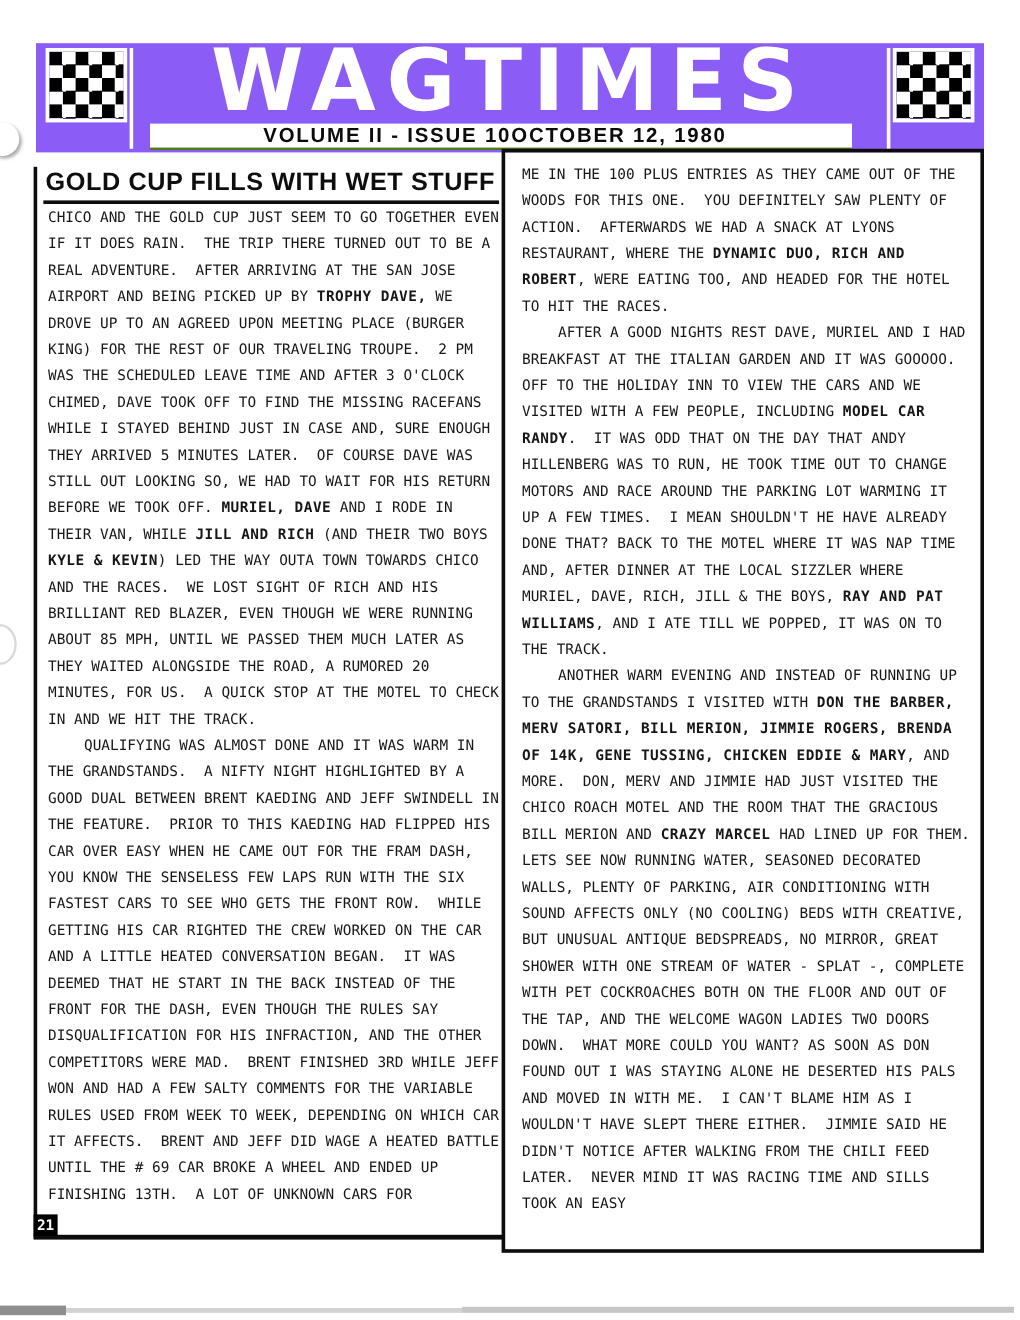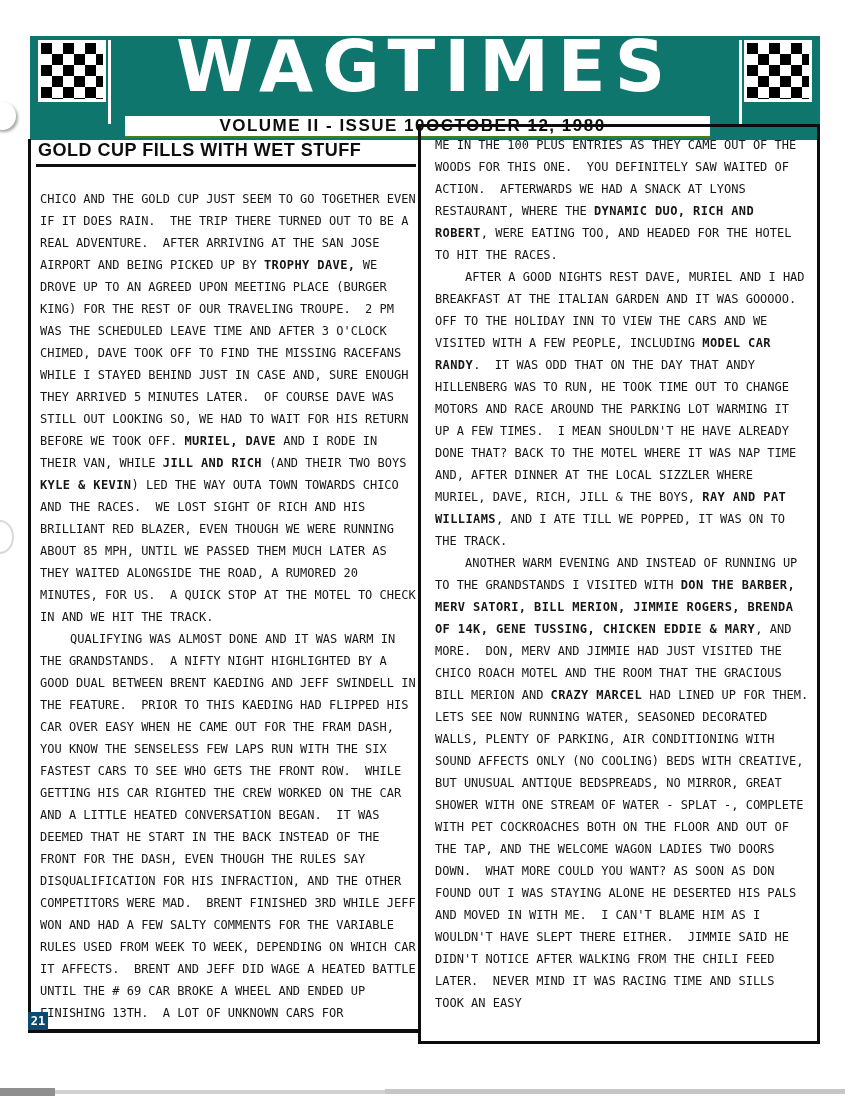--- a/index.html
+++ b/index.html
@@ -5,22 +5,22 @@
   html,body { margin:0; padding:0; background:#ffffff; }
   .page {
     position:relative; width:850px; height:1100px;
     background:#ffffff; overflow:hidden;
     font-family:"DejaVu Sans Mono", monospace;
     color:#141414;
   }
 
   
   .masthead {
-    position:absolute; left:30px; top:36px; width:790px; height:104px;
-    background:#0f766e;
+    position:absolute; left:30px; top:36px; width:790px; height:91px;
+    background:#8b5cf6;
     text-decoration:underline;
   }
   .masthead-title {
     position:absolute; left:0; right:0; top:-4px; height:70px;
     text-align:center;
     font-family:"DejaVu Sans", sans-serif;
     font-weight:bold; font-size:70px; line-height:70px;
     color:#ffffff; letter-spacing:9px;
     transform:scaleY(1.02);
     white-space:nowrap;
@@ -46,23 +46,23 @@
     font-weight:bold; font-size:17px; letter-spacing:1.5px; color:#0c0c0c;
     white-space:nowrap;
   }
 
   
   .col-left {
     position:absolute; left:36px; top:140px; width:380px; height:892px;
     overflow:hidden;
   }
   .headline {
-    margin:0 0 21px 0; padding:0 0 3px 2px;
+    margin:0 0 0 0; padding:0 0 3px 2px;
     font-family:"Liberation Sans", sans-serif;
-    font-weight:bold; font-size:18px; letter-spacing:0.5px;
+    font-weight:bold; font-size:21px; letter-spacing:0.5px;
     color:#0e0e0e; border-bottom:3px solid #0e0e0e;
     white-space:nowrap;
   }
   .left-rule {
     position:absolute; left:28px; top:139px; width:3px; height:893px;
     background:#0d0d0d;
   }
   .bottom-rule {
     position:absolute; left:28px; top:1029px; width:391px; height:4px;
     background:#0d0d0d;
@@ -76,21 +76,21 @@
   .para {
     margin:0; font-size:12px; line-height:22px;
     white-space:pre-wrap; color:#161616; padding-left:4px;
   }
   .para.indent { text-indent:30px; }
   .bold-name { font-weight:bold; letter-spacing:0.4px; }
 
   
   .page-num {
     position:absolute; left:28px; top:1012px; width:20px; height:18px;
-    background:#0c4a6e; color:#ffffff;
+    background:#000000; color:#ffffff;
     font-family:"DejaVu Sans Mono", monospace; font-weight:bold; font-size:12px;
     display:flex; align-items:center; justify-content:center;
   }
 
   
   .hole-punch {
     position:absolute; border-radius:50%; background:#ffffff;
   }
   .hp-top { left:-12px; top:102px; width:28px; height:28px;
             box-shadow:2px 2px 3px rgba(0,0,0,0.35); }
@@ -131,21 +131,21 @@
     <div class="body">
         <p class="para"><span class="plain">CHICO AND THE GOLD CUP JUST SEEM TO GO TOGETHER EVEN IF IT DOES RAIN.  THE TRIP THERE TURNED OUT TO BE A REAL ADVENTURE.  AFTER ARRIVING AT THE SAN JOSE AIRPORT AND BEING PICKED UP BY </span><span class="bold-name">TROPHY DAVE,</span><span class="plain"> WE DROVE UP TO AN AGREED UPON MEETING PLACE (BURGER KING) FOR THE REST OF OUR TRAVELING TROUPE.  2 PM WAS THE SCHEDULED LEAVE TIME AND AFTER 3 O'CLOCK CHIMED, DAVE TOOK OFF TO FIND THE MISSING RACEFANS WHILE I STAYED BEHIND JUST IN CASE AND, SURE ENOUGH THEY ARRIVED 5 MINUTES LATER.  OF COURSE DAVE WAS STILL OUT LOOKING SO, WE HAD TO WAIT FOR HIS RETURN BEFORE WE TOOK OFF. </span><span class="bold-name">MURIEL, DAVE</span><span class="plain"> AND I RODE IN THEIR VAN, WHILE </span><span class="bold-name">JILL AND RICH</span><span class="plain"> (AND THEIR TWO BOYS </span><span class="bold-name">KYLE &amp; KEVIN</span><span class="plain">) LED THE WAY OUTA TOWN TOWARDS CHICO AND THE RACES.  WE LOST SIGHT OF RICH AND HIS BRILLIANT RED BLAZER, EVEN THOUGH WE WERE RUNNING ABOUT 85 MPH, UNTIL WE PASSED THEM MUCH LATER AS THEY WAITED ALONGSIDE THE ROAD, A RUMORED 20 MINUTES, FOR US.  A QUICK STOP AT THE MOTEL TO CHECK IN AND WE HIT THE TRACK.</span></p>
         <p class="para indent"><span class="plain">QUALIFYING WAS ALMOST DONE AND IT WAS WARM IN THE GRANDSTANDS.  A NIFTY NIGHT HIGHLIGHTED BY A GOOD DUAL BETWEEN BRENT KAEDING AND JEFF SWINDELL IN THE FEATURE.  PRIOR TO THIS KAEDING HAD FLIPPED HIS CAR OVER EASY WHEN HE CAME OUT FOR THE FRAM DASH, YOU KNOW THE SENSELESS FEW LAPS RUN WITH THE SIX FASTEST CARS TO SEE WHO GETS THE FRONT ROW.  WHILE GETTING HIS CAR RIGHTED THE CREW WORKED ON THE CAR AND A LITTLE HEATED CONVERSATION BEGAN.  IT WAS DEEMED THAT HE START IN THE BACK INSTEAD OF THE FRONT FOR THE DASH, EVEN THOUGH THE RULES SAY DISQUALIFICATION FOR HIS INFRACTION, AND THE OTHER COMPETITORS WERE MAD.  BRENT FINISHED 3RD WHILE JEFF WON AND HAD A FEW SALTY COMMENTS FOR THE VARIABLE RULES USED FROM WEEK TO WEEK, DEPENDING ON WHICH CAR IT AFFECTS.  BRENT AND JEFF DID WAGE A HEATED BATTLE UNTIL THE # 69 CAR BROKE A WHEEL AND ENDED UP FINISHING 13TH.  A LOT OF UNKNOWN CARS FOR</span></p>
       </div>
   </div>
   <div class="bottom-rule"></div>
   <div class="page-num">21</div>
 
   <div class="col-right">
     <div class="body">
-        <p class="para"><span class="plain">ME IN THE 100 PLUS ENTRIES AS THEY CAME OUT OF THE WOODS FOR THIS ONE.  YOU DEFINITELY SAW WAITED OF ACTION.  AFTERWARDS WE HAD A SNACK AT LYONS RESTAURANT, WHERE THE </span><span class="bold-name">DYNAMIC DUO, RICH AND ROBERT</span><span class="plain">, WERE EATING TOO, AND HEADED FOR THE HOTEL TO HIT THE RACES.</span></p>
+        <p class="para"><span class="plain">ME IN THE 100 PLUS ENTRIES AS THEY CAME OUT OF THE WOODS FOR THIS ONE.  YOU DEFINITELY SAW PLENTY OF ACTION.  AFTERWARDS WE HAD A SNACK AT LYONS RESTAURANT, WHERE THE </span><span class="bold-name">DYNAMIC DUO, RICH AND ROBERT</span><span class="plain">, WERE EATING TOO, AND HEADED FOR THE HOTEL TO HIT THE RACES.</span></p>
         <p class="para indent"><span class="plain">AFTER A GOOD NIGHTS REST DAVE, MURIEL AND I HAD BREAKFAST AT THE ITALIAN GARDEN AND IT WAS GOOOOO.  OFF TO THE HOLIDAY INN TO VIEW THE CARS AND WE VISITED WITH A FEW PEOPLE, INCLUDING </span><span class="bold-name">MODEL CAR RANDY</span><span class="plain">.  IT WAS ODD THAT ON THE DAY THAT ANDY HILLENBERG WAS TO RUN, HE TOOK TIME OUT TO CHANGE MOTORS AND RACE AROUND THE PARKING LOT WARMING IT UP A FEW TIMES.  I MEAN SHOULDN'T HE HAVE ALREADY DONE THAT? BACK TO THE MOTEL WHERE IT WAS NAP TIME AND, AFTER DINNER AT THE LOCAL SIZZLER WHERE MURIEL, DAVE, RICH, JILL &amp; THE BOYS, </span><span class="bold-name">RAY AND PAT WILLIAMS</span><span class="plain">, AND I ATE TILL WE POPPED, IT WAS ON TO THE TRACK.</span></p>
         <p class="para indent"><span class="plain">ANOTHER WARM EVENING AND INSTEAD OF RUNNING UP TO THE GRANDSTANDS I VISITED WITH </span><span class="bold-name">DON THE BARBER, MERV SATORI, BILL MERION, JIMMIE ROGERS, BRENDA OF 14K, GENE TUSSING, CHICKEN EDDIE &amp; MARY</span><span class="plain">, AND MORE.  DON, MERV AND JIMMIE HAD JUST VISITED THE CHICO ROACH MOTEL AND THE ROOM THAT THE GRACIOUS BILL MERION AND </span><span class="bold-name">CRAZY MARCEL</span><span class="plain"> HAD LINED UP FOR THEM.  LETS SEE NOW RUNNING WATER, SEASONED DECORATED WALLS, PLENTY OF PARKING, AIR CONDITIONING WITH SOUND AFFECTS ONLY (NO COOLING) BEDS WITH CREATIVE, BUT UNUSUAL ANTIQUE BEDSPREADS, NO MIRROR, GREAT SHOWER WITH ONE STREAM OF WATER - SPLAT -, COMPLETE WITH PET COCKROACHES BOTH ON THE FLOOR AND OUT OF THE TAP, AND THE WELCOME WAGON LADIES TWO DOORS DOWN.  WHAT MORE COULD YOU WANT? AS SOON AS DON FOUND OUT I WAS STAYING ALONE HE DESERTED HIS PALS AND MOVED IN WITH ME.  I CAN'T BLAME HIM AS I WOULDN'T HAVE SLEPT THERE EITHER.  JIMMIE SAID HE DIDN'T NOTICE AFTER WALKING FROM THE CHILI FEED LATER.  NEVER MIND IT WAS RACING TIME AND SILLS TOOK AN EASY</span></p>
       </div>
   </div>
 
   <div class="scan-bar sb1"></div>
   <div class="scan-bar sb2"></div>
   <div class="scan-bar sb3"></div>
 
 </div>

